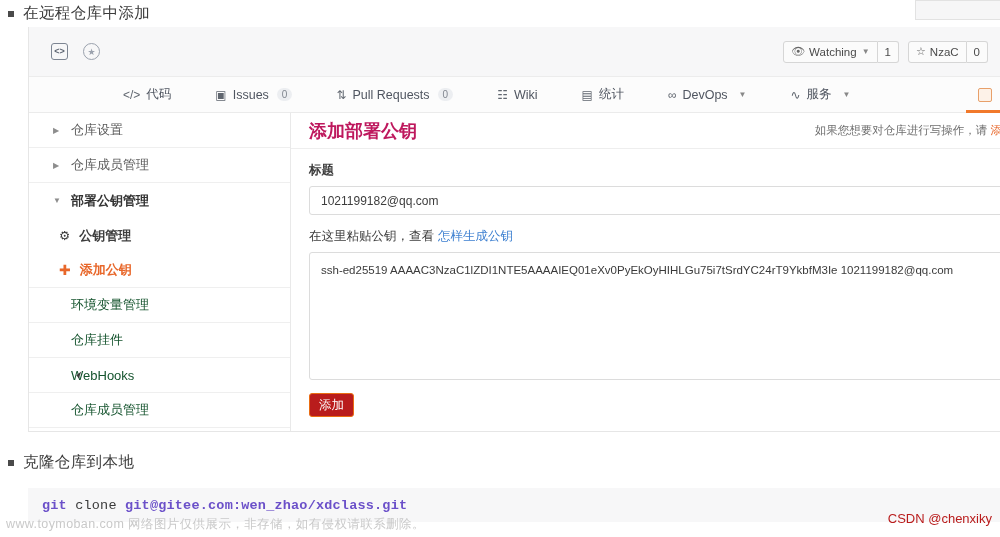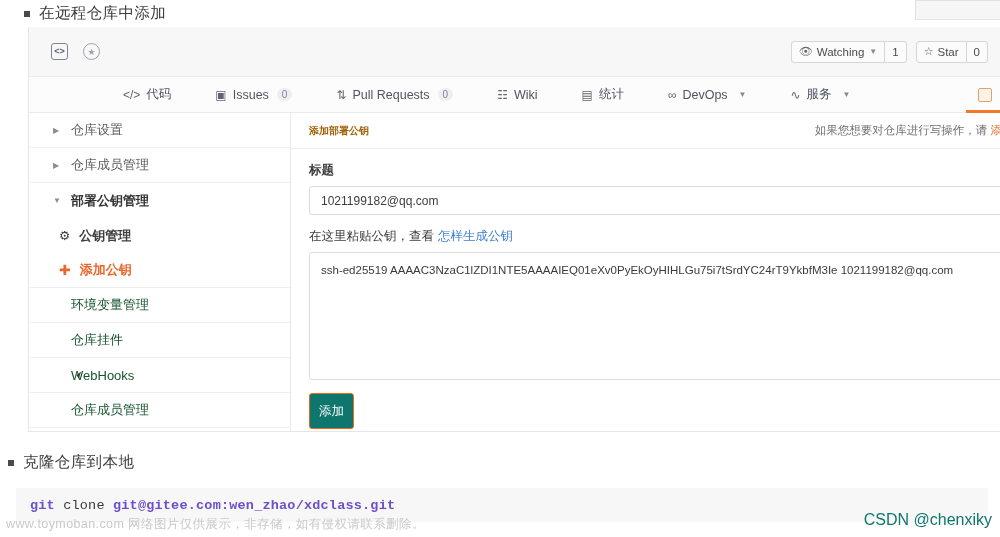--- a/index.html
+++ b/index.html
@@ -16,21 +16,21 @@
   .bullet-head {
     position: absolute;
     display: flex; align-items: center; gap: 9px;
     font-size: 15.5px; color: #3b3b3b; font-weight: 400;
     letter-spacing: .4px;
   }
   .bullet-sq {
     width: 6px; height: 6px; background: #4a4a4a; display:inline-block;
     flex: 0 0 auto;
   }
-  #head1 { left: 24px; top: 3px; }
+  #head1 { left: 8px; top: 3px; }
   #head2 { left: 8px; top: 452px; }
 
   
   .shot {
     position: absolute; left: 28px; top: 27px;
     width: 976px; height: 405px;
     background: #fff;
     border: 1px solid #e6e6e6;
     border-top: none; border-right: none;
     overflow: hidden;
@@ -135,21 +135,21 @@
     border-bottom: 4px solid transparent;
     border-top: 0 solid transparent;
     transform: rotate(-36deg);
   }
 
   .main { flex: 1; padding: 0; position: relative; min-width: 0; }
   .main-head {
     height: 36px; display:flex; align-items:center;
     padding: 0 0 0 18px; border-bottom: 1px solid #eee;
   }
-  .main-title { font-size: 10px; font-weight: bold; color:#a16207; }
+  .main-title { font-size: 18px; font-weight: bold; color:#be185d; }
   .main-note {
     margin-left: auto; font-size: 11.5px; color: #6f6f6f; white-space: nowrap;
     padding-right: 2px; overflow: hidden;
   }
   .main-note .lnk { color: #e8672a; }
 
   .form { padding: 13px 0 0 18px; }
   .f-label { font-size: 12.5px; color: #3c3c3c; font-weight: bold; margin-bottom: 7px; }
   .f-input {
     width: 700px; height: 29px; border: 1px solid #dcdcdc; border-radius: 3px;
@@ -168,58 +168,58 @@
     overflow: hidden;
   }
   .key-underline {
     text-decoration-color: #e86a6a;
     text-decoration-style: wavy;
     text-decoration-thickness: 1px;
   }
   .btn-add {
     margin-top: 13px;
     display:inline-flex; align-items:center; justify-content:center;
-    width: 45px; height: 36px; border-radius: 3px;
-    background: #0f766e; color:#fff; font-size: 12.5px;
+    width: 45px; height: 24px; border-radius: 3px;
+    background: #b91c1c; color:#fff; font-size: 12.5px;
     border: 1px solid #ea6c12;
   }
 
   
   .stray-box {
     position:absolute; right: 0; top: 0;
     width: 85px; height: 20px;
     background:#f6f6f7; border:1px solid #e2e2e2; border-right:none;
     display:flex; align-items:center; justify-content:flex-end;
     padding-right: 3px; font-size:9px; color:#777;
   }
 
   
   .codeblock {
-    position:absolute; left: 16px; top: 488px;
+    position:absolute; left: 28px; top: 488px;
     width: 972px; height: 34px;
     background: #f7f7f8;
     display:flex; align-items:center;
     padding-left: 14px;
   }
   .codeblock code {
     font-family: "Liberation Mono", "DejaVu Sans Mono", monospace;
     font-size: 13.5px; color: #3a3a3a; letter-spacing: .2px;
   }
   .codeblock .kw { color: #6b50c9; font-weight: bold; }
   .codeblock .host { color: #6b50c9; font-weight: bold; }
 
   
   .wm-left {
     position:absolute; left: 6px; top: 516px;
     font-size: 12.5px; color: #c9c9c9; letter-spacing: .4px;
     white-space: nowrap;
   }
   .wm-right {
     position:absolute; right: 8px; top: 511px;
-    font-size: 16px; color: #0f766e; white-space: nowrap;
+    font-size: 13px; color: #b91c1c; white-space: nowrap;
   }
 </style>
 </head>
 <body>
 
 <div class="page">
 
   <div class="bullet-head" id="head1">
     <span class="bullet-sq"></span>
     <span>在远程仓库中添加</span>
@@ -239,21 +239,21 @@
           <span>
             <span class="mini-ico">👁</span>
             <span>Watching</span>
             <span class="caret">▼</span>
           </span>
           <span>1</span>
         </div>
         <div class="btn-group">
           <span>
             <span class="mini-ico">☆</span>
-            <span>Star</span>
+            <span>NzaC</span>
           </span>
           <span>0</span>
         </div>
       </div>
     </div>
 
     <div class="tabnav">
       <div class="tab">
         <span class="t-ico">&lt;/&gt;</span>
         <span>代码</span>

